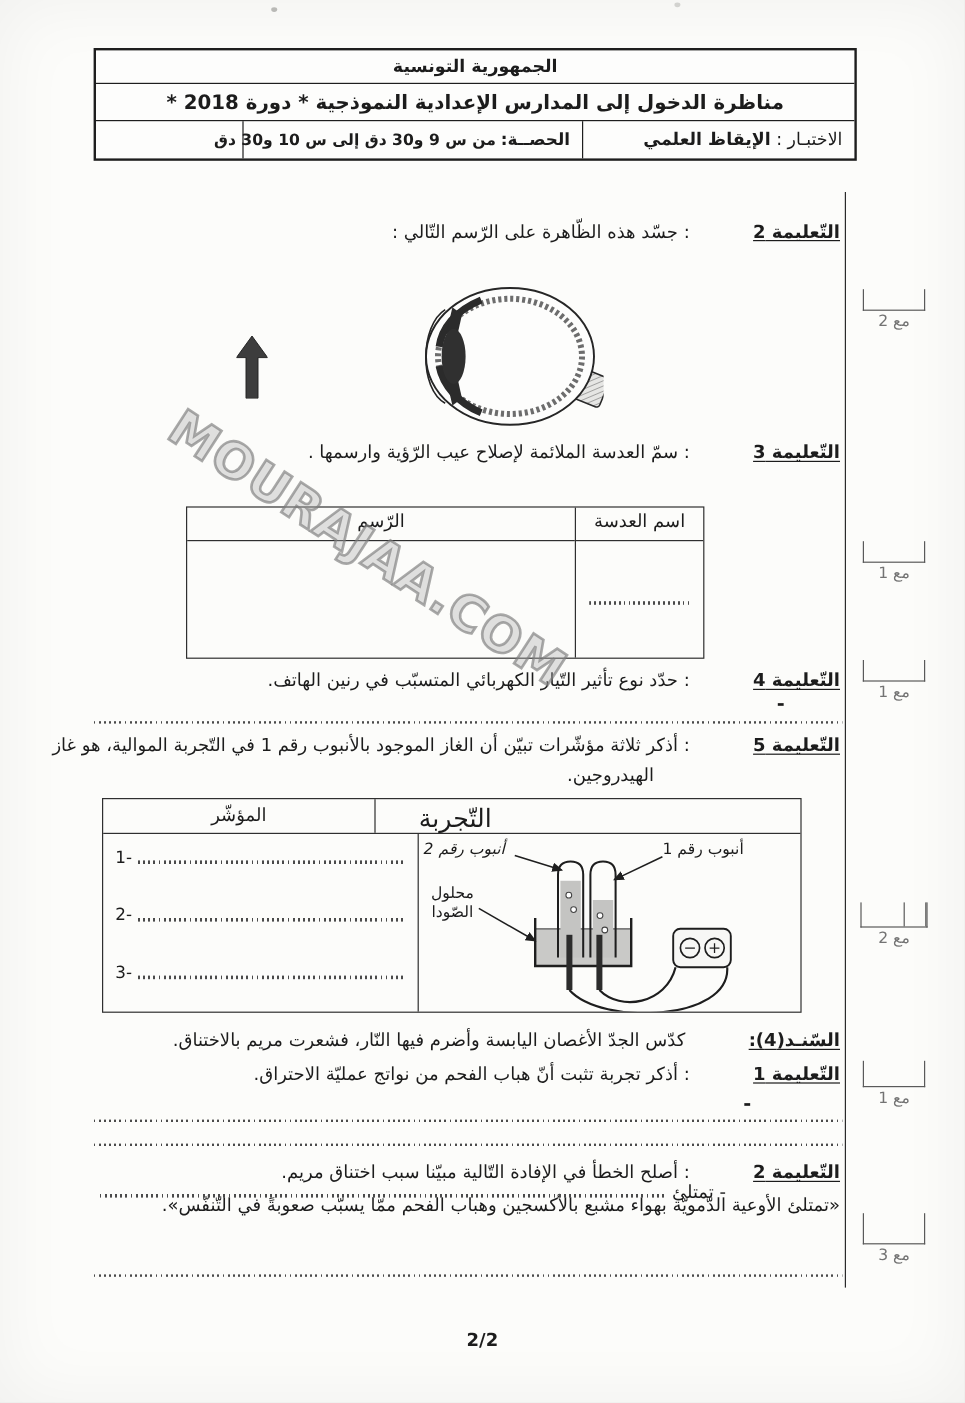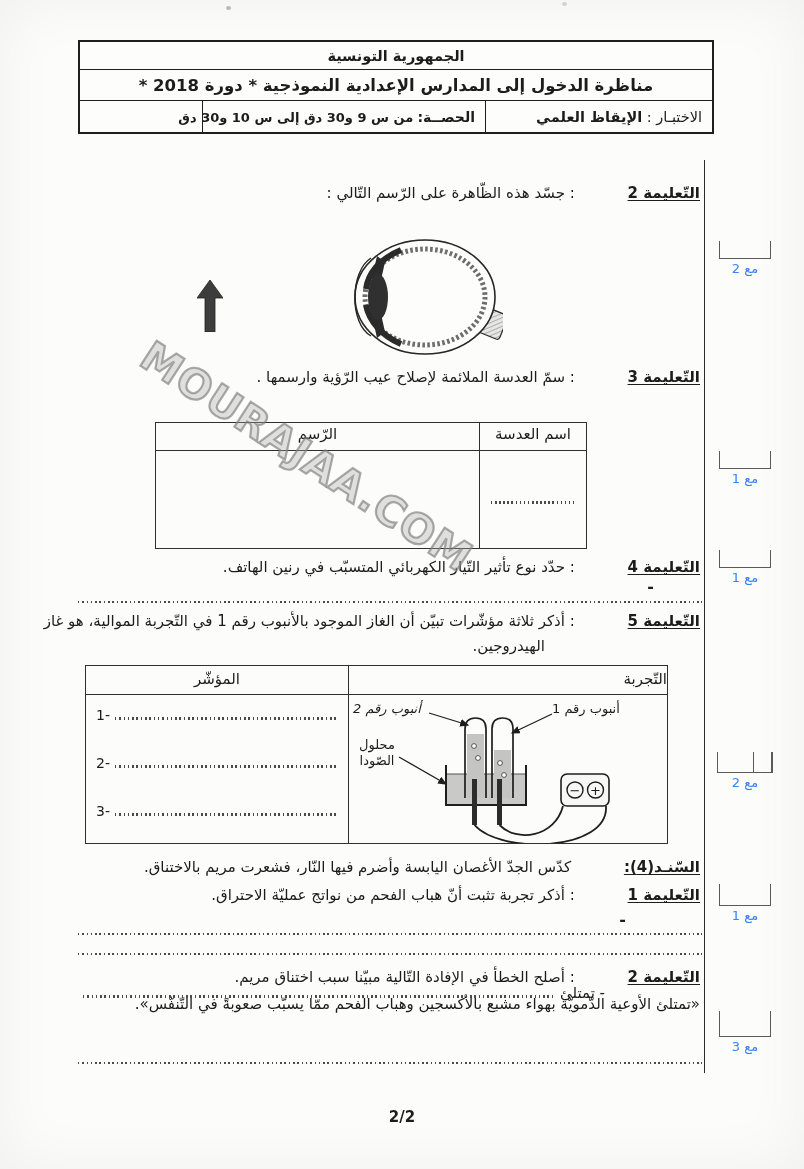--- a/index.html
+++ b/index.html
@@ -31,39 +31,39 @@
       color:rgba(170,170,170,0.35);-webkit-text-stroke:2.2px rgba(125,125,125,0.65);z-index:5;}
   
   .lens-table{position:absolute;left:155px;top:422px;width:430px;height:125px;border:1.5px solid #2f2f2f;display:flex;direction:rtl;}
   .lt-name{width:106px;border-left:1.5px solid #2f2f2f;display:flex;flex-direction:column;}
   .lt-draw{flex:1;display:flex;flex-direction:column;}
   .lt-th{height:25px;border-bottom:1.2px solid #2f2f2f;text-align:center;font-size:15px;padding-top:2px;}
   .lt-dots{width:84px;height:3px;margin:50px auto 0;background:repeating-linear-gradient(to right,#4a4a4a 0 1.5px,transparent 1.5px 4.1px);}
   
   .exp-table{position:absolute;left:85px;top:665px;width:581px;height:177px;border:1.5px solid #2f2f2f;display:flex;flex-direction:column;direction:rtl;}
   .exp-head{display:flex;direction:rtl;border-bottom:1.4px solid #2f2f2f;height:28px;flex:none;}
-  .exp-th1{width:318px;border-left:1.4px solid #2f2f2f;text-align:right;font-size:15px;padding-top:4px;}
+  .exp-th1{width:318px;border-left:1.4px solid #2f2f2f;text-align:left;font-size:21px;padding-top:4px;padding-left:36px;}
   .exp-th2{flex:1;text-align:center;font-size:15px;padding-top:4px;}
   .exp-body{flex:1;display:flex;direction:rtl;}
   .exp-cell-exp{width:318px;border-left:1.4px solid #2f2f2f;position:relative;}
   .exp-cell-ind{flex:1;position:relative;padding:0 10px;}
   .ind-row{position:absolute;left:10px;right:12px;display:flex;align-items:flex-end;gap:5px;height:16px;}
   .ind-dots{flex:1;height:3px;margin-bottom:3px;background:repeating-linear-gradient(to right,#4a4a4a 0 1.5px,transparent 1.5px 4.3px);}
   .ind-num{font-size:14px;flex:none;}
   .diagram-label{position:absolute;font-size:13px;direction:rtl;white-space:pre-line;text-align:center;line-height:1.25;}
   
   .fill-line{position:absolute;left:83px;width:522px;display:flex;direction:rtl;align-items:flex-end;gap:6px;}
   .fill-line .txt{font-size:15px;flex:none;white-space:nowrap;}
   .fill-line .fdots{flex:1;height:3px;margin-bottom:4px;background:repeating-linear-gradient(to right,#4a4a4a 0 1.5px,transparent 1.5px 4.3px);}
   
   .mark{position:absolute;width:52px;text-align:center;}
   .bracket{height:17px;border-left:1.3px solid #5a5a5a;border-right:1.3px solid #5a5a5a;border-bottom:1.3px solid #5a5a5a;display:flex;}
   .bracket .bcell{flex:1;}
   .bracket .bcell + .bcell{border-right:1.3px solid #5a5a5a;}
-  .mark-label{font-size:13px;margin-top:2px;direction:rtl;color:#3b82f6;}
+  .mark-label{font-size:13px;margin-top:2px;direction:rtl;color:#737373;}
   
   .pagenum{position:absolute;left:0;right:0;top:1108px;text-align:center;font-weight:700;font-size:15px;}
   .speck{position:absolute;width:5px;height:4px;border-radius:50%;background:#b9b9b6;}
 </style>
 </head>
 <body>
 
 <div class="page">
 
   <div class="speck" style="left:226px;top:6px;"></div>

